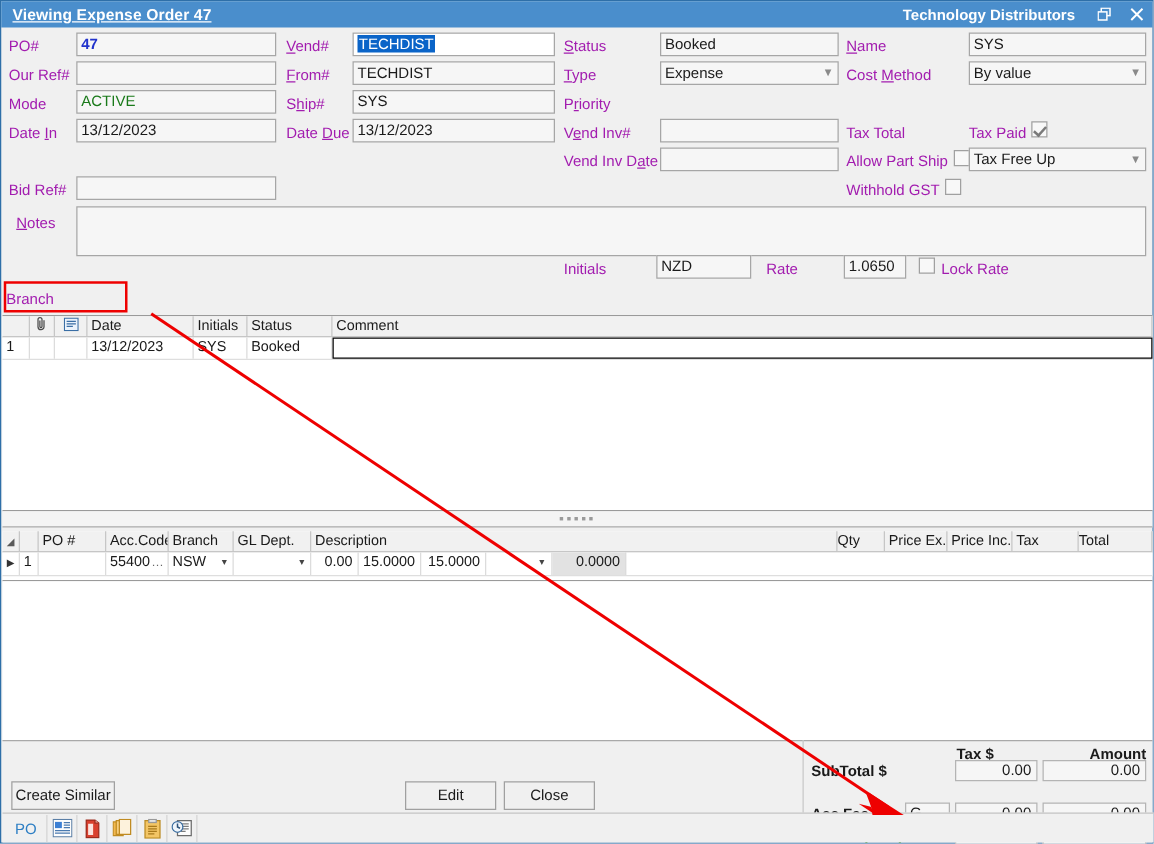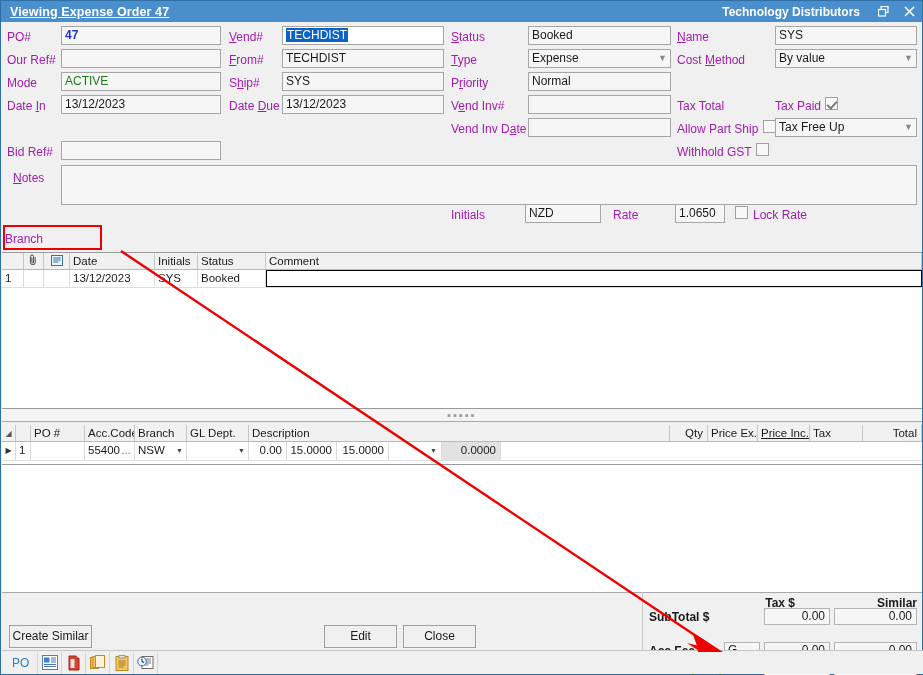--- a/index.html
+++ b/index.html
@@ -113,21 +113,21 @@
     display: flex; height: 17px;
     background: #f1f1f1;
     border-bottom: 1px solid #b8b8b8;
   }
   .ghead .gc {
     border-right: 1px solid #c6c6c6;
     font-size: 11.5px; line-height: 16px;
     padding-left: 3px;
     color: #1a1a1a; overflow: hidden; white-space: nowrap;
   }
-  .ghead .gc.ralign { text-align: right; padding-right: 4px; padding-left: 0; }
+  .ghead .gc.ralign { padding-right: 4px; padding-left: 0; }
   .grow {
     display: flex; height: 18px;
     background: #ffffff;
     border-bottom: 1px solid #dedede;
   }
   .grow .gc {
     border-right: 1px solid #dcdcdc;
     font-size: 11.5px; line-height: 17px;
     padding-left: 3px; overflow: hidden; white-space: nowrap;
   }
@@ -269,21 +269,20 @@
   <span class="lbl" style="left:450px; top:29px;"><u>S</u>tatus</span>
   <div class="fld" style="left:527px; top:25px; width:143px;">Booked</div>
 
   <span class="lbl" style="left:450px; top:52px;"><u>T</u>ype</span>
   <div class="combo" style="left:527px; top:48px; width:143px;">
     <span>Expense</span>
     <span class="arw">▼</span>
   </div>
 
   <span class="lbl" style="left:450px; top:75px;">P<u>r</u>iority</span>
-  <div class="fld" style="left:527px; top:71px; width:143px;">Normal</div>
 
   <span class="lbl" style="left:676px; top:98px;">Tax Total</span>
   <span class="lbl" style="left:676px; top:121px;">Allow Part Ship</span>
   <div class="chk" style="left:762px; top:119px;"></div>
   <span class="lbl" style="left:676px; top:144px;">Withhold GST</span>
   <div class="chk" style="left:755px; top:142px;"></div>
 
   <span class="lbl" style="left:676px; top:29px;"><u>N</u>ame</span>
   <div class="fld" style="left:774px; top:25px; width:142px;">SYS</div>
 
@@ -348,21 +347,21 @@
     <div class="ghead">
       <div class="gc" style="width:14px; text-align:center; padding-left:0; color:#5a5a5a; font-size:8px; line-height:17px;">◢</div>
       <div class="gc" style="width:15px;"></div>
       <div class="gc" style="width:54px;">PO #</div>
       <div class="gc" style="width:50px;">Acc.Code</div>
       <div class="gc" style="width:52px;">Branch</div>
       <div class="gc" style="width:62px;">GL Dept.</div>
       <div class="gc" style="flex:1 1 auto;">Description</div>
       <div class="gc ralign" style="width:38px;">Qty</div>
       <div class="gc" style="width:50px;">Price Ex.</div>
-      <div class="gc" style="width:52px;text-decoration:underline;">Price Inc.</div>
+      <div class="gc" style="width:52px;">Price Inc.</div>
       <div class="gc" style="width:53px;">Tax</div>
       <div class="gc ralign" style="width:59px;">Total</div>
     </div>
     <div class="grow" style="height:19px;">
       <div class="gc" style="width:14px; text-align:center; padding-left:0; color:#333; font-size:8px; line-height:18px;">▶</div>
       <div class="gc" style="width:15px;">1</div>
       <div class="gc" style="width:54px;"></div>
       <div class="gc" style="width:50px; position:relative;">
         <span>55400</span><span style="color:#666; font-size:10px; position:absolute; right:3px;">…</span>
       </div>
@@ -385,21 +384,21 @@
   <div style="position:absolute; left:1px; top:464px; width:920px; height:127px; background:#ffffff;"></div>
 
   <div class="botpanel" style="left:1px; top:591px; width:920px; height:60px;"></div>
   <div class="totdiv" style="left:641px; top:591px; width:1px; height:60px;"></div>
 
   <div class="btn" style="left:8px; top:624px; width:83px;">Create Similar</div>
   <div class="btn" style="left:323px; top:624px; width:73px;">Edit</div>
   <div class="btn" style="left:402px; top:624px; width:73px;">Close</div>
 
   <span class="tothead" style="left:700px; top:595px; width:94px;">Tax $</span>
-  <span class="tothead" style="left:800px; top:595px; width:116px;">Similar</span>
+  <span class="tothead" style="left:800px; top:595px; width:116px;">Amount</span>
 
   <span class="totlabel" style="left:648px; top:609px;">SubTotal $</span>
   <div class="totfld" style="left:763px; top:607px; width:66px;">0.00</div>
   <div class="totfld" style="left:833px; top:607px; width:83px;">0.00</div>
 
   <span class="totlabel" style="left:648px; top:643px;">Acc Fee $</span>
   <div class="totfld" style="left:723px; top:641px; width:36px; text-align:left; padding-left:3px; padding-right:0;">G</div>
   <div class="totfld" style="left:763px; top:641px; width:66px;">0.00</div>
   <div class="totfld" style="left:833px; top:641px; width:83px;">0.00</div>
 

